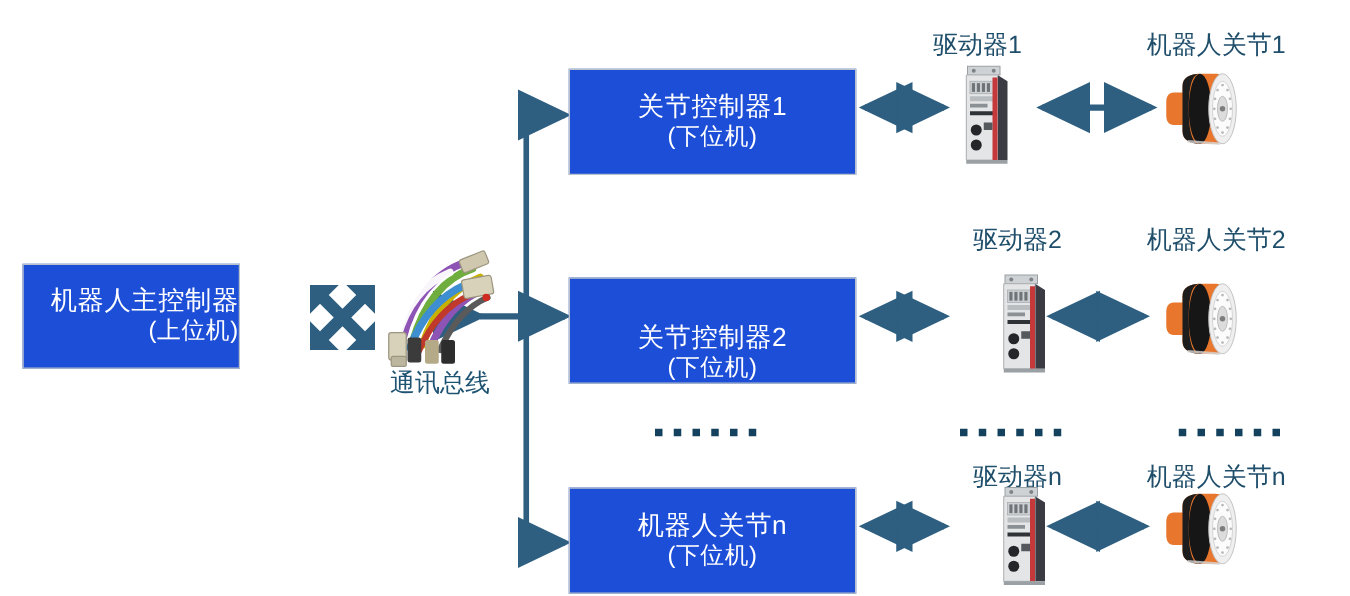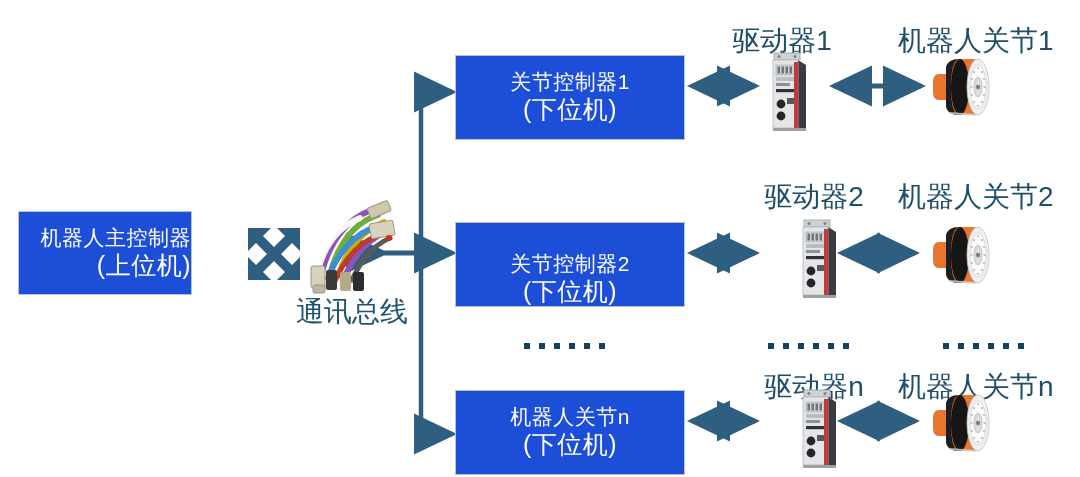--- a/index.html
+++ b/index.html
@@ -25,26 +25,26 @@
     color: #ffffff;
     display: flex;
     flex-direction: column;
     align-items: center;
     justify-content: center;
     line-height: 1.18;
     font-size: 21px;
     letter-spacing: 0.5px;
     text-align: center;
   }
-  .box .l2 { font-size: 25px; }
+  .box .l2 { font-size: 19px; }
 
   .caption {
     position: absolute;
     color: #1f4e6b;
-    font-size: 28px;
+    font-size: 20px;
     white-space: nowrap;
     text-align: center;
   }
   .caption.bus {
     color: #1f5372;
   }
 
   svg.layer {
     position: absolute;
     left: 0; top: 0;

